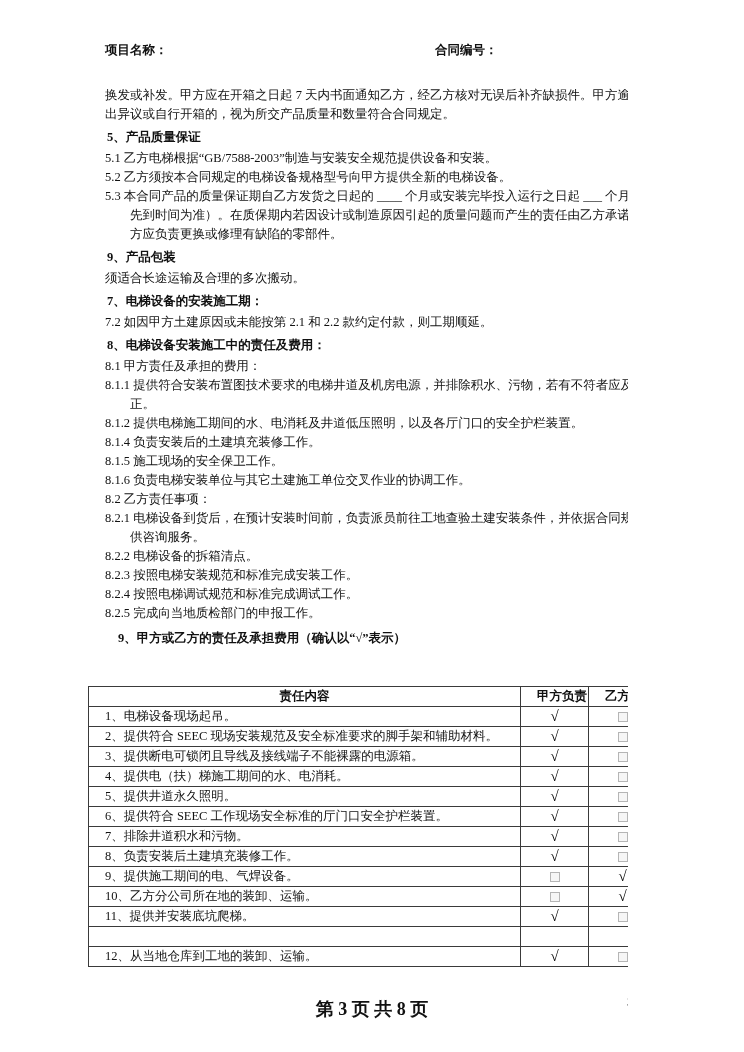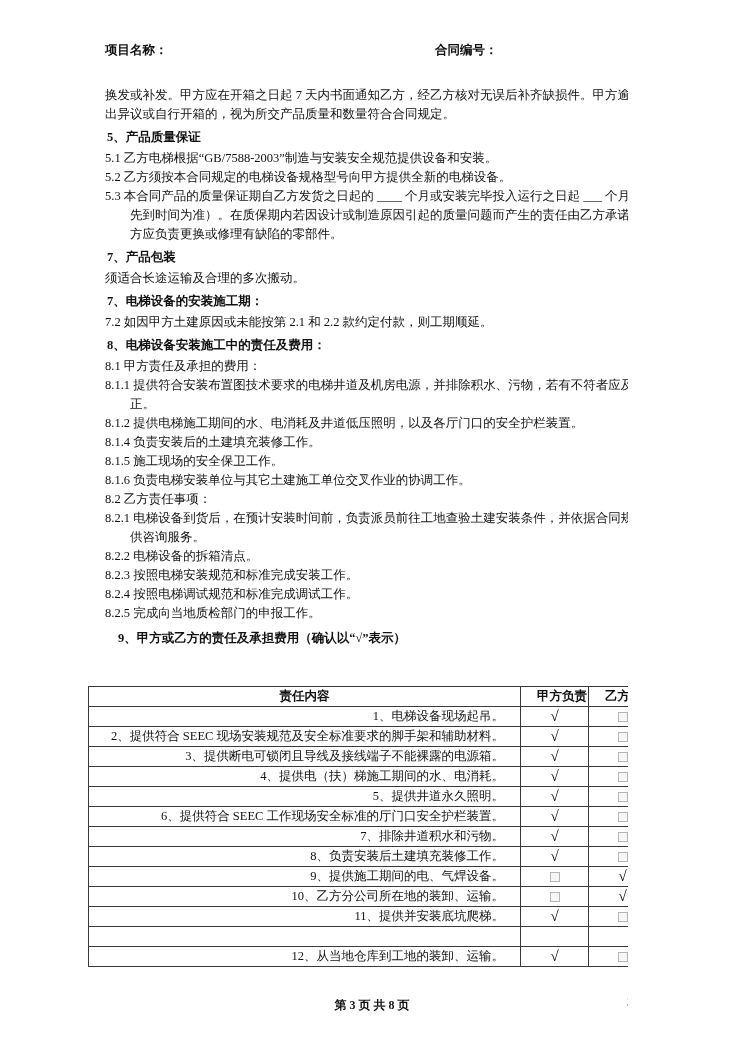--- a/index.html
+++ b/index.html
@@ -46,37 +46,37 @@
   .resp-table th, .resp-table td {
     border: 1px solid #3a3a3a;
     height: 20px;
     padding: 1px 16px;
     overflow: hidden;
     white-space: nowrap;
   }
   .resp-table th { font-weight: 700; text-align: center; }
   .col-content { width: 432px; }
   .col-mark { width: 68px; }
-  .cell-content { text-align: right; }
+  .cell-content { text-align: left; }
   .cell-mark { text-align: center; }
   .mark-check { font-size: 15px; font-weight: 400; color: #000; line-height: 1; }
   .mark-box {
     display: inline-block;
     width: 10px; height: 10px;
     border: 1px solid #b5b5b5;
     background: #f6f6f6;
     vertical-align: middle;
   }
 
   .footer-center {
     position: absolute;
     left: 0; width: 744px;
     top: 997px;
     text-align: center;
-    font-size: 12px;
+    font-size: 18px;
     font-weight: 700;
   }
   .footer-pagenum {
     position: absolute;
     left: 627px;
     top: 995px;
     font-size: 12.5px;
   }
 </style>
 </head>
@@ -88,21 +88,21 @@
     <span class="hdr-project">项目名称：</span>
     <span class="hdr-contract">合同编号：</span>
   </div>
 
   <div class="content">
     <p class="p0">换发或补发。甲方应在开箱之日起 7 天内书面通知乙方，经乙方核对无误后补齐缺损件。甲方逾期提出异议或自行开箱的，视为所交产品质量和数量符合合同规定。</p>
     <p class="h">5、产品质量保证</p>
     <p class="p1">5.1 乙方电梯根据“GB/7588-2003”制造与安装安全规范提供设备和安装。</p>
     <p class="p1">5.2 乙方须按本合同规定的电梯设备规格型号向甲方提供全新的电梯设备。</p>
     <p class="p1 hang">5.3 本合同产品的质量保证期自乙方发货之日起的 ____ 个月或安装完毕投入运行之日起 ___ 个月（以先到时间为准）。在质保期内若因设计或制造原因引起的质量问题而产生的责任由乙方承诺，乙方应负责更换或修理有缺陷的零部件。</p>
-    <p class="h">7、产品包装</p>
+    <p class="h">9、产品包装</p>
     <p class="pbase">须适合长途运输及合理的多次搬动。</p>
     <p class="h">7、电梯设备的安装施工期：</p>
     <p class="p1">7.2 如因甲方土建原因或未能按第 2.1 和 2.2 款约定付款，则工期顺延。</p>
     <p class="h">8、电梯设备安装施工中的责任及费用：</p>
     <p class="p1">8.1 甲方责任及承担的费用：</p>
     <p class="p1 hang">8.1.1 提供符合安装布置图技术要求的电梯井道及机房电源，并排除积水、污物，若有不符者应及时改正。</p>
     <p class="p1">8.1.2 提供电梯施工期间的水、电消耗及井道低压照明，以及各厅门口的安全护栏装置。</p>
     <p class="p1">8.1.4 负责安装后的土建填充装修工作。</p>
     <p class="p1">8.1.5 施工现场的安全保卫工作。</p>
     <p class="p1">8.1.6 负责电梯安装单位与其它土建施工单位交叉作业的协调工作。</p>

